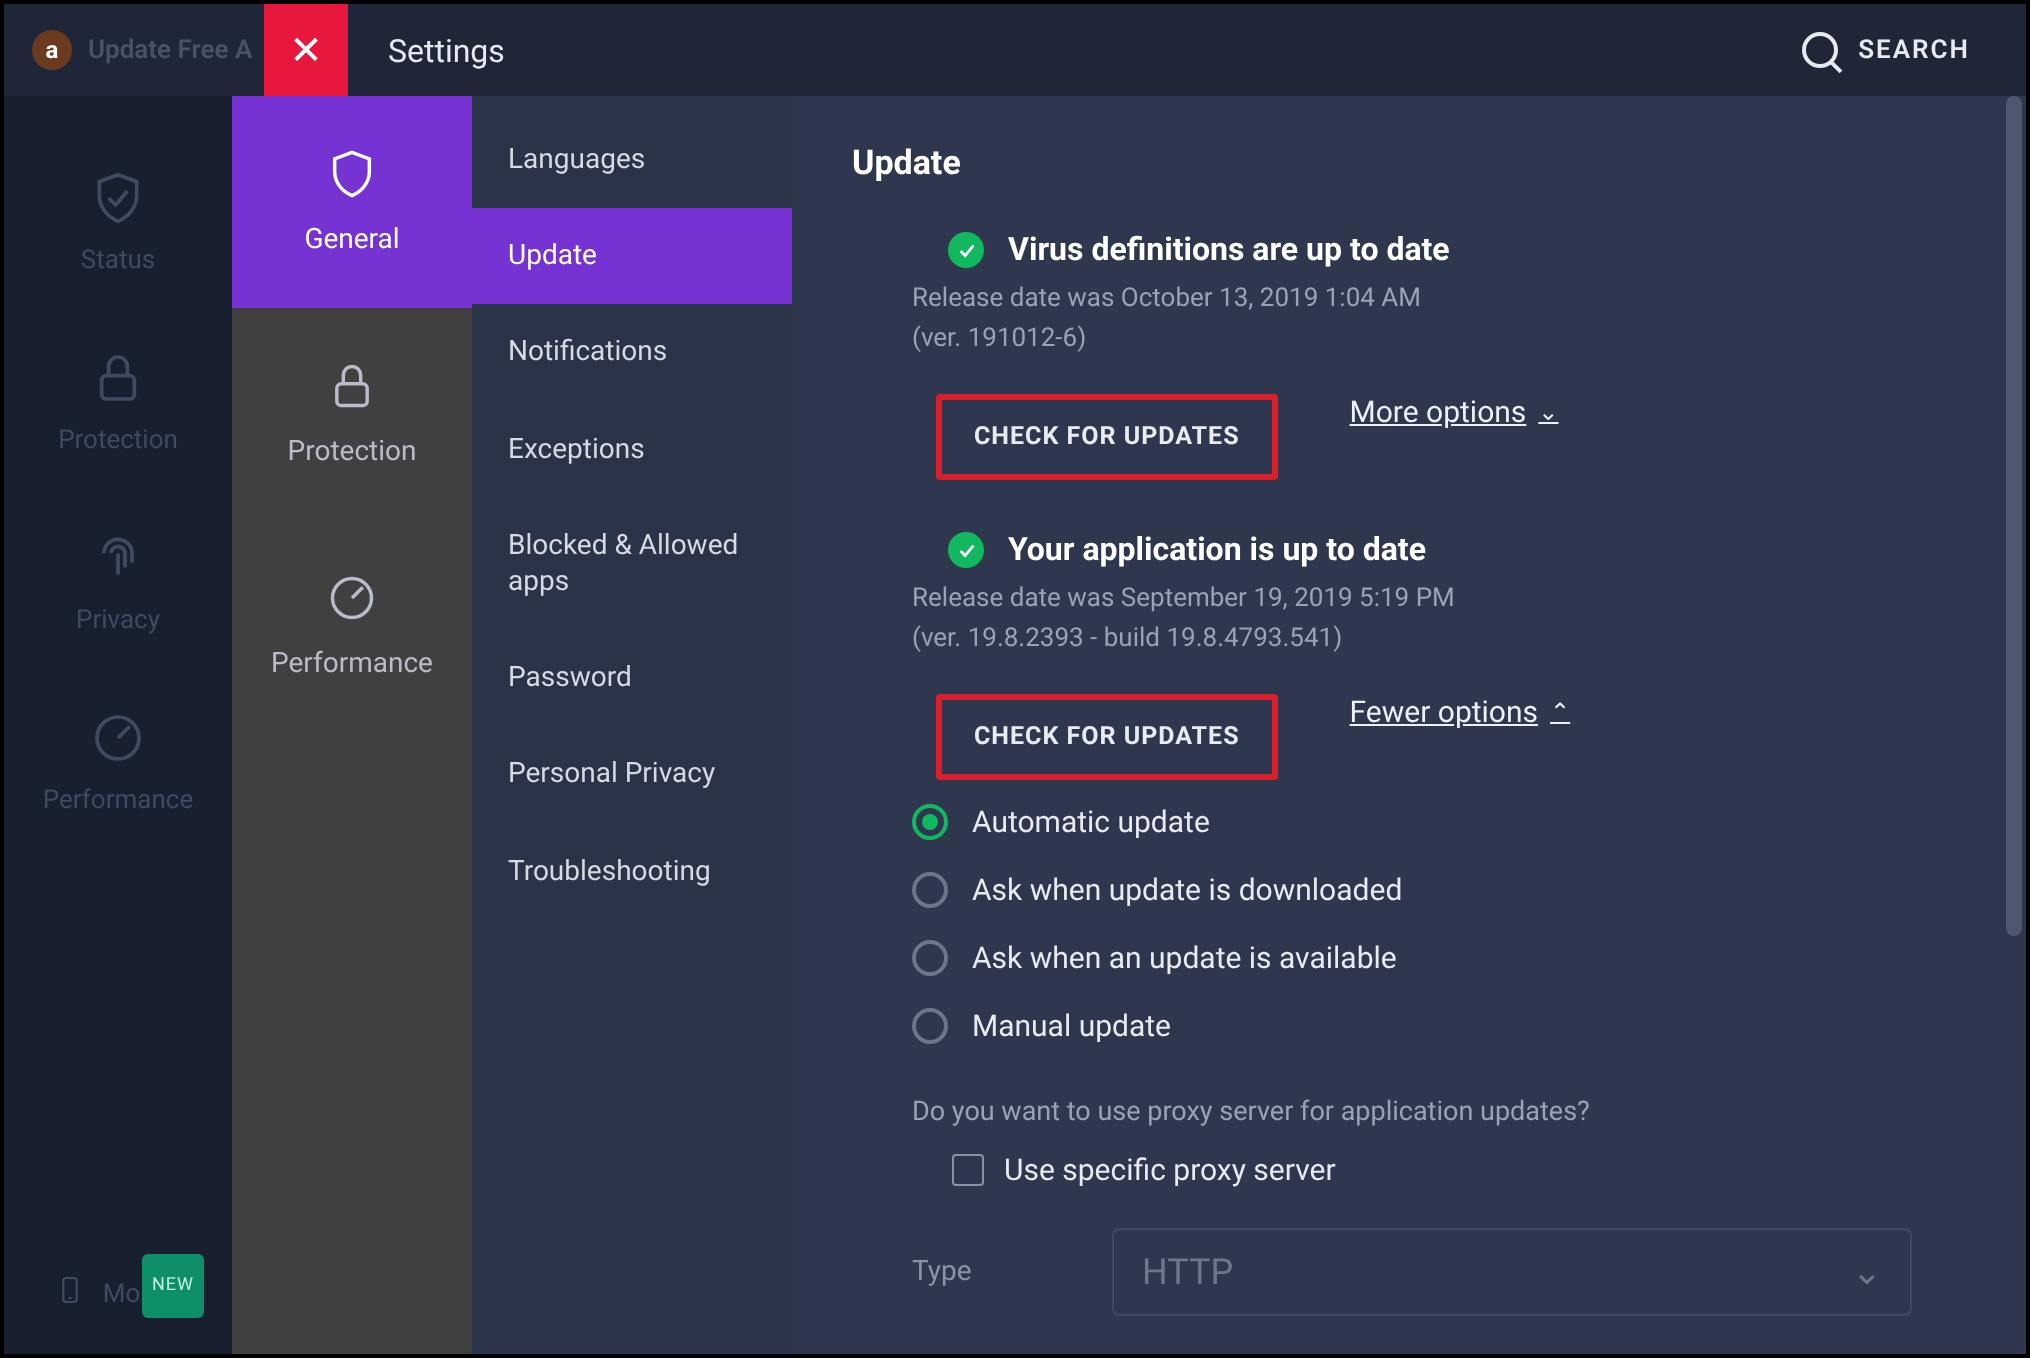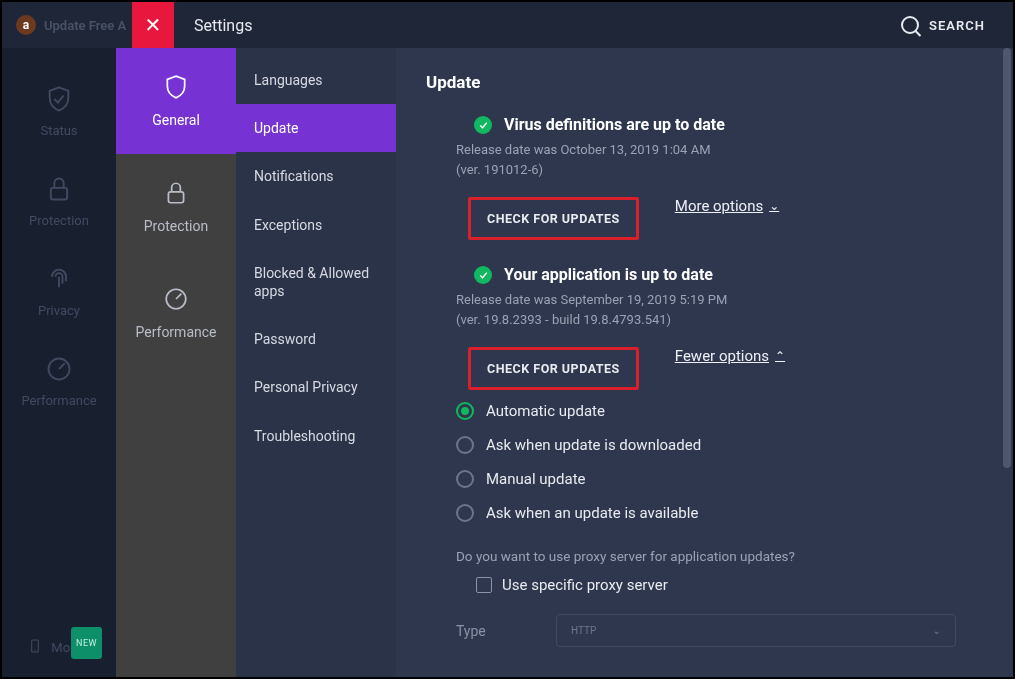--- a/index.html
+++ b/index.html
@@ -264,21 +264,21 @@
   .chkbox { width:16px;height:16px;border:1.5px solid #8b92a5;border-radius:2px;}
   .form-row { display:flex;align-items:center;margin-top:20px;gap:20px;}
   .form-label { color:#8b92a5;font-size:14px;width:80px;}
   .select {
     flex:1;
     max-width:400px;
     border:1px solid #4a536a;
     border-radius:4px;
     padding:10px 14px;
     color:#8b92a5;
-    font-size:10px;
+    font-size:18px;
     display:flex;
     justify-content:space-between;
     align-items:center;
     opacity:0.7;
     cursor:pointer;
   }
   
   .scroll-ind {
     position:absolute;
     right:2px;
@@ -447,25 +447,25 @@
           <div class="radio-row">
             <div class="radio selected"></div>
             <span>Automatic update</span>
           </div>
           <div class="radio-row">
             <div class="radio"></div>
             <span>Ask when update is downloaded</span>
           </div>
           <div class="radio-row">
             <div class="radio"></div>
-            <span>Manual update</span>
+            <span>Ask when an update is available</span>
           </div>
           <div class="radio-row">
             <div class="radio"></div>
-            <span>Ask when an update is available</span>
+            <span>Manual update</span>
           </div>
         </div>
 
         <div class="proxy-block">
           <div class="proxy-q">Do you want to use proxy server for application updates?</div>
           <div class="check-row">
             <div class="chkbox"></div>
             <span>Use specific proxy server</span>
           </div>
           <div class="form-row">

